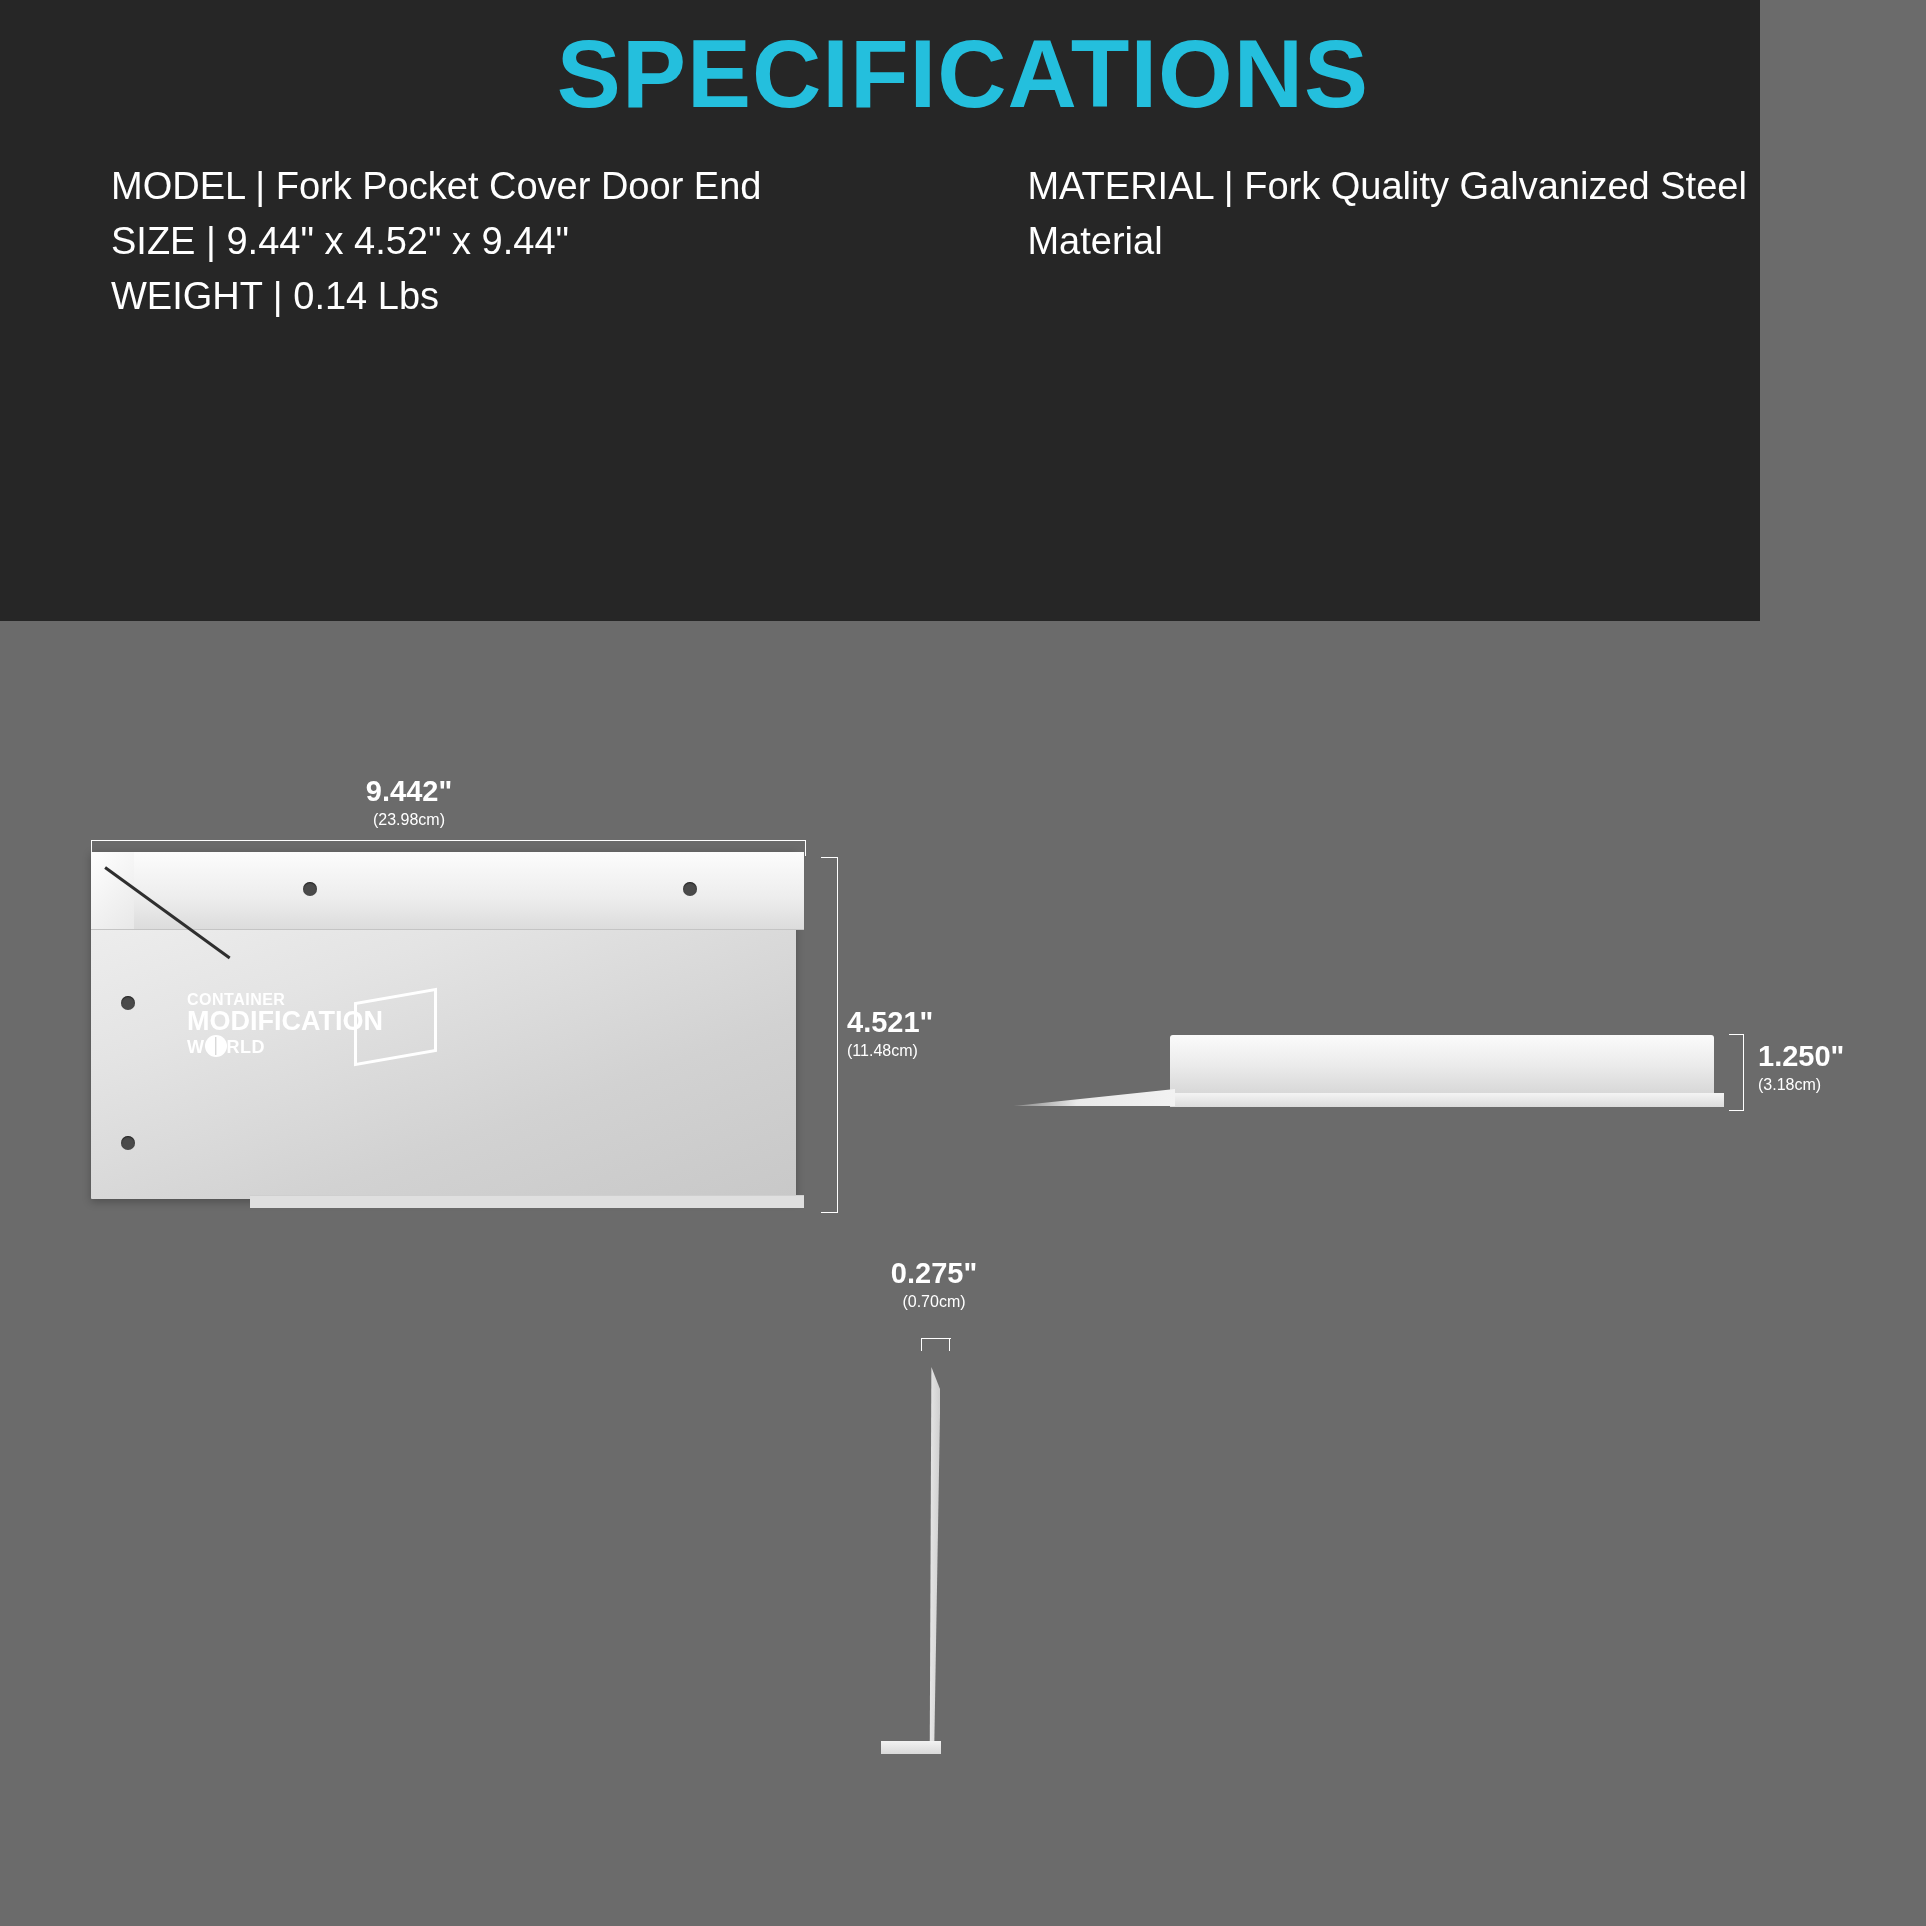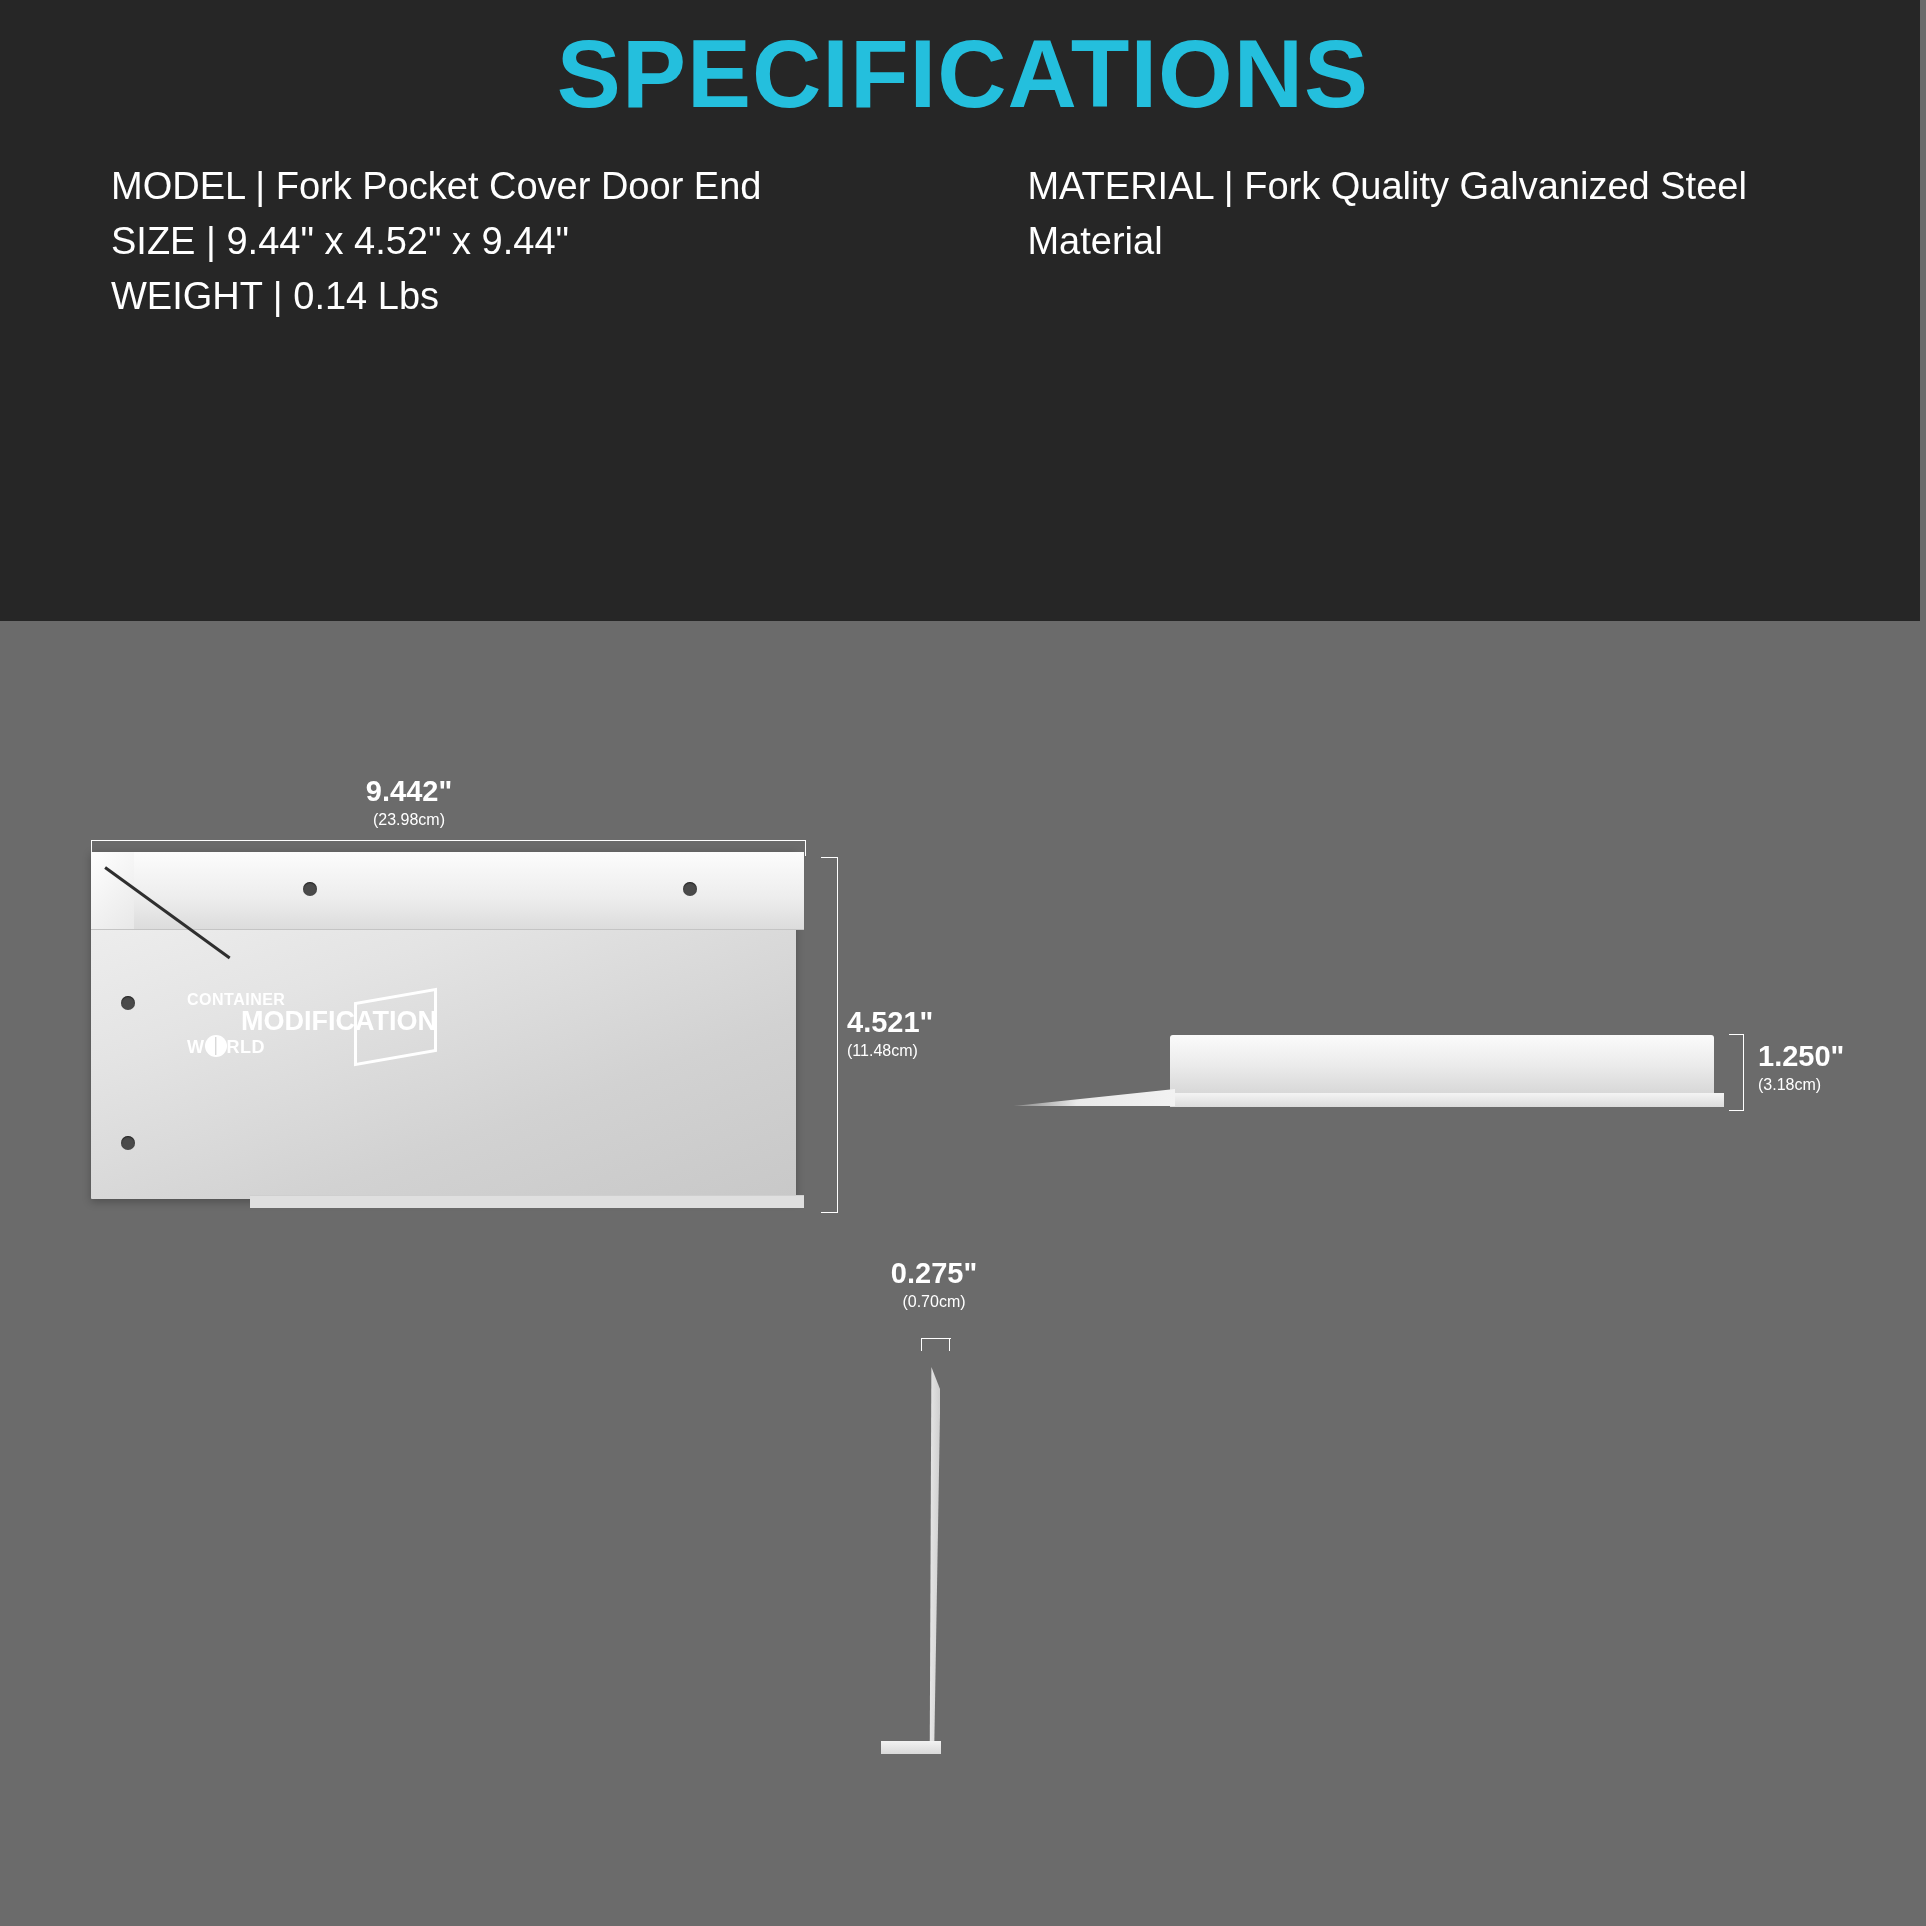--- a/index.html
+++ b/index.html
@@ -13,21 +13,21 @@
     font-family: "Liberation Sans", sans-serif;
     overflow: hidden;
     position: relative;
   }
 
   
   .spec-header {
     position: absolute;
     left: 0;
     top: 0;
-    width: 1920px;
+    width: 1760px;
     height: 621px;
     background: #262626;
     box-sizing: border-box;
   }
   .spec-title {
     position: absolute;
     top: 24px;
     left: 0;
     width: 1926px;
     text-align: center;
@@ -142,21 +142,21 @@
     position: absolute;
     left: 96px;
     top: 140px;
     width: 250px;
     height: 72px;
     color: #ffffff;
     font-weight: bold;
     line-height: 1;
   }
   .logo .l1 { font-size: 16px; letter-spacing: 0.5px; }
-  .logo .l2 { font-size: 27px; letter-spacing: 0px; text-align: right; }
+  .logo .l2 { font-size: 27px; letter-spacing: 0px; }
   .logo .l3 { font-size: 18px; letter-spacing: 0.5px; }
   .logo-box {
     position: absolute;
     right: 0;
     top: 2.9px;
     width: 77px;
     height: 58px;
     border: 3.4px solid #ffffff;
     transform: skewY(-10deg);
   }

